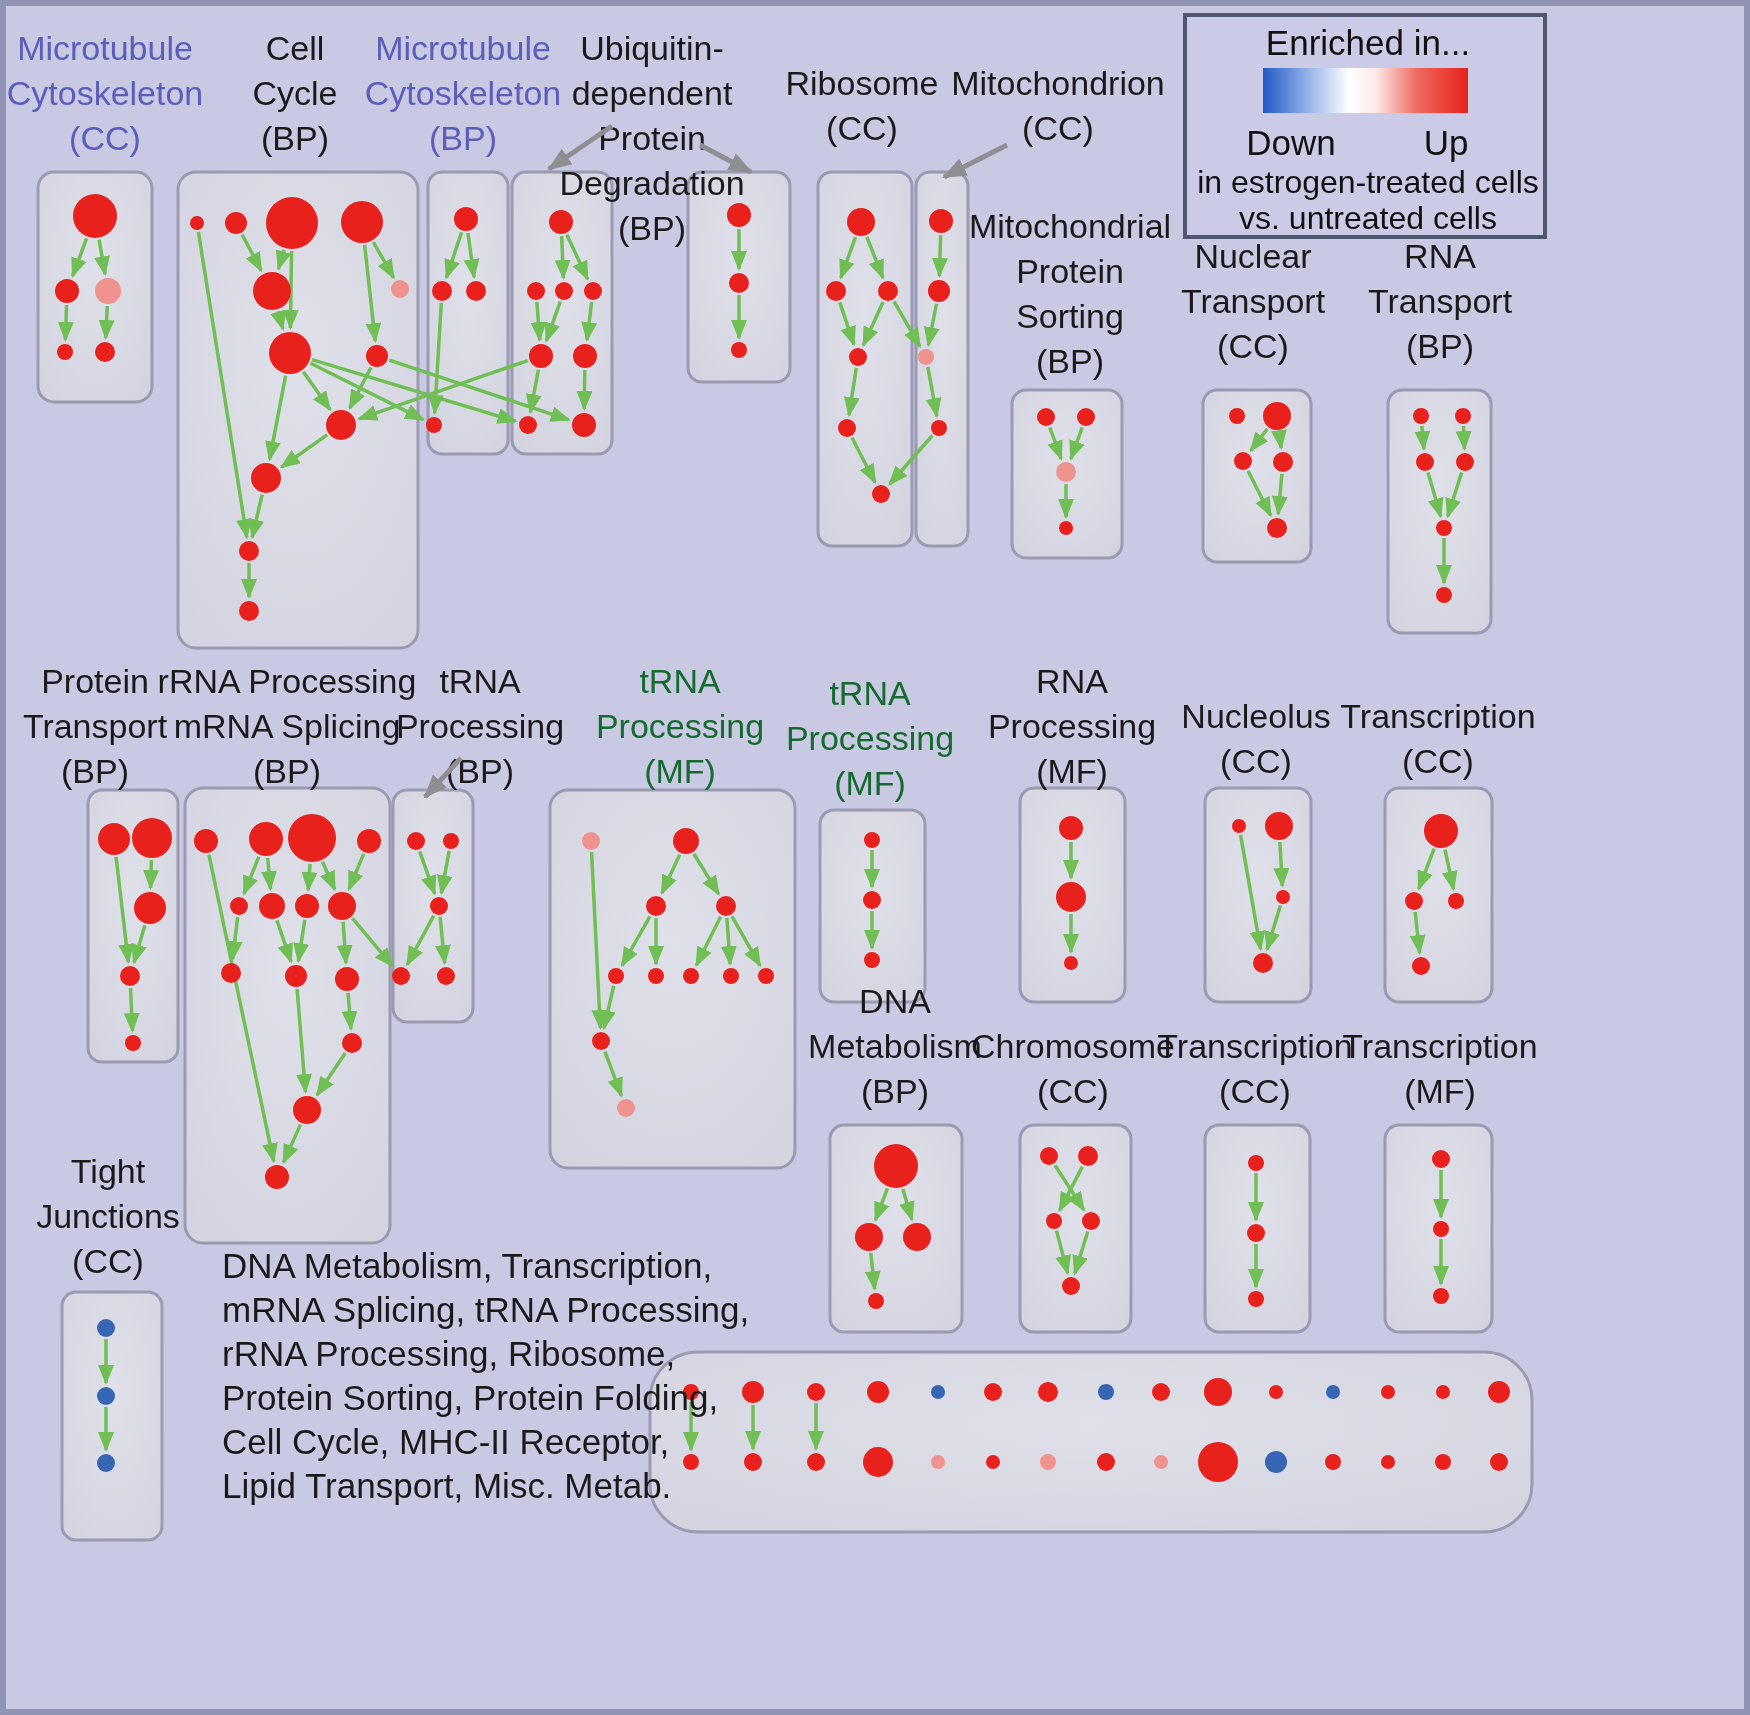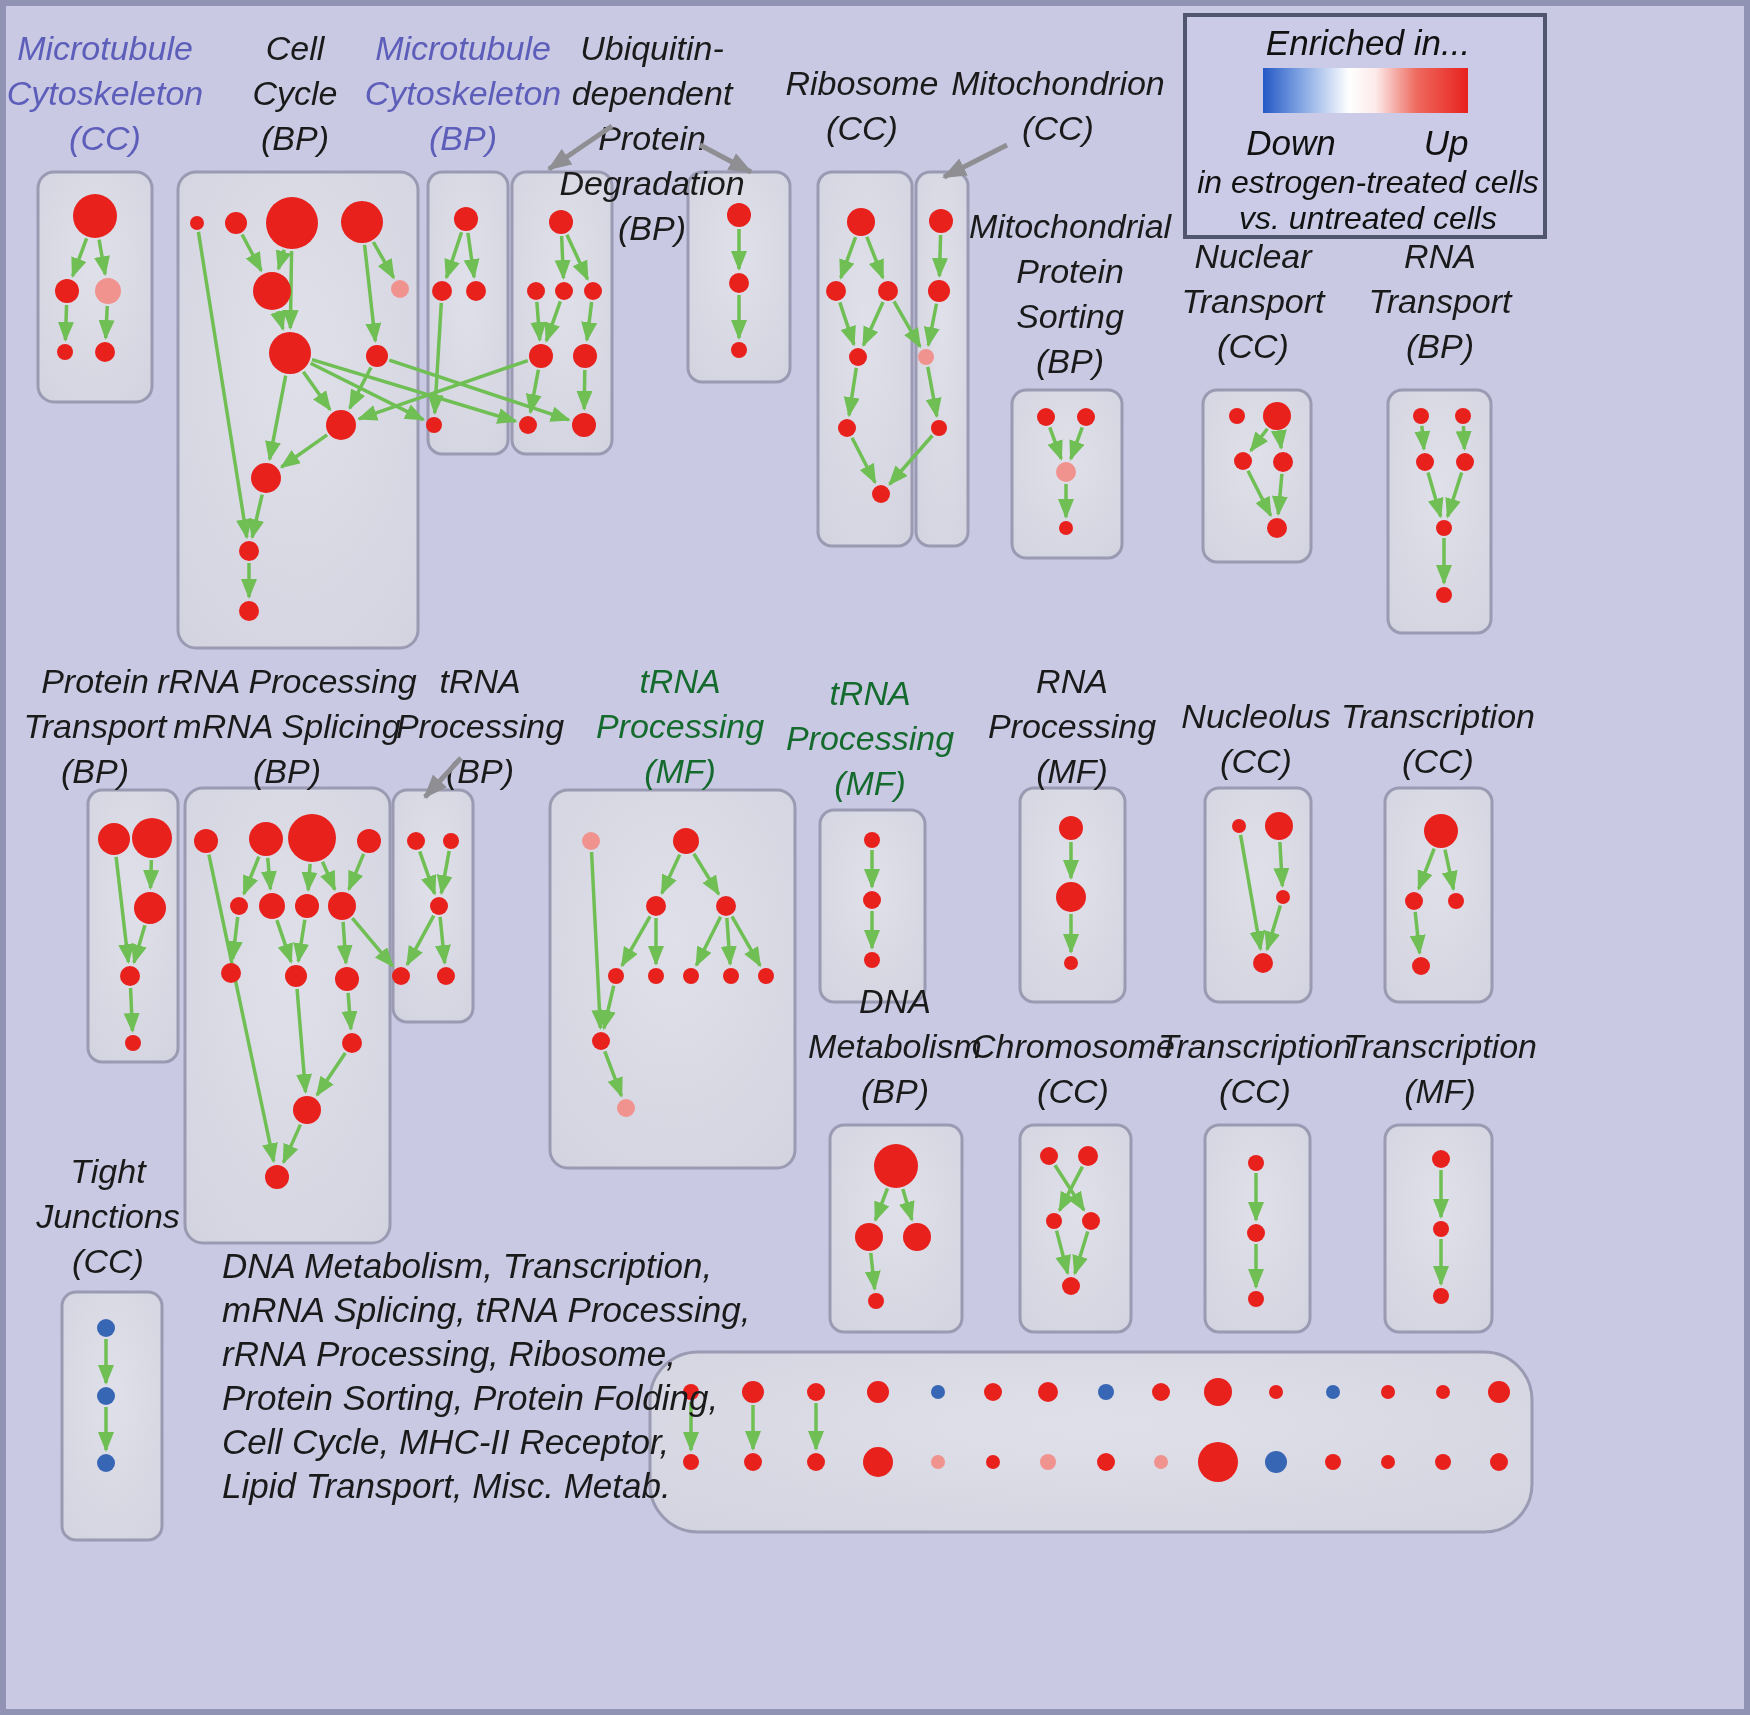--- a/index.html
+++ b/index.html
@@ -1,16 +1,16 @@
 <!DOCTYPE html>
 <html><head>
 <meta charset="utf-8">
 <style>
   html, body { margin: 0; padding: 0; background: #c9c9e4; }
-  #stage { width: 1750px; height: 1715px; font-style: italic; }
+  #stage { width: 1750px; height: 1715px; }
   svg { display: block; }
   .panel { fill: url(#panelGrad); stroke-width: 3; }
   .edge { fill: none; stroke-width: 3.5; }
   .annArrow { stroke-width: 5; }
   .glabel { font-family: "Liberation Sans", sans-serif; font-size: 34px; text-anchor: middle; }
   .note   { font-family: "Liberation Sans", sans-serif; font-size: 35px; fill: #1a1a1a; text-anchor: start; }
   .legend-box { fill: #cbcbe7; stroke: #50566e; stroke-width: 4; }
   .legend-text { font-family: "Liberation Sans", sans-serif; font-size: 35px; fill: #111; text-anchor: middle; }
   .legend-sub  { font-family: "Liberation Sans", sans-serif; font-size: 32px; fill: #111; text-anchor: middle; }
 </style>

